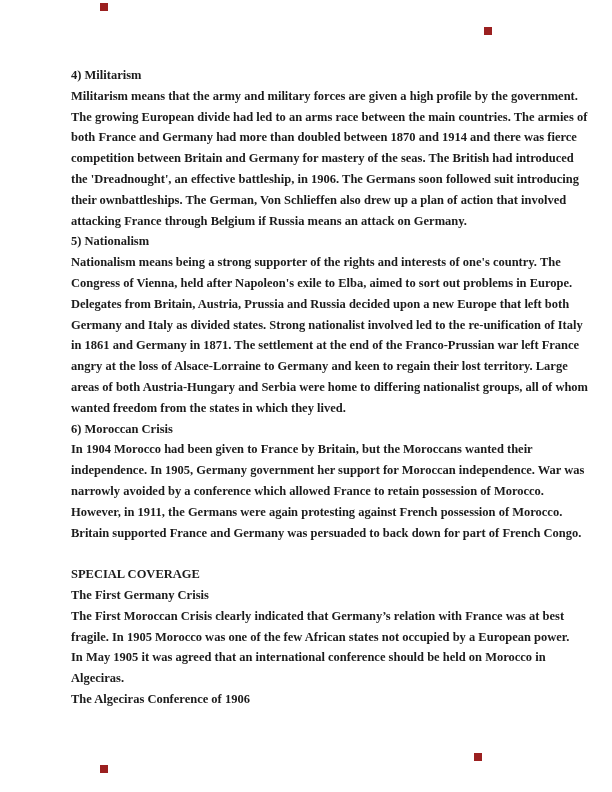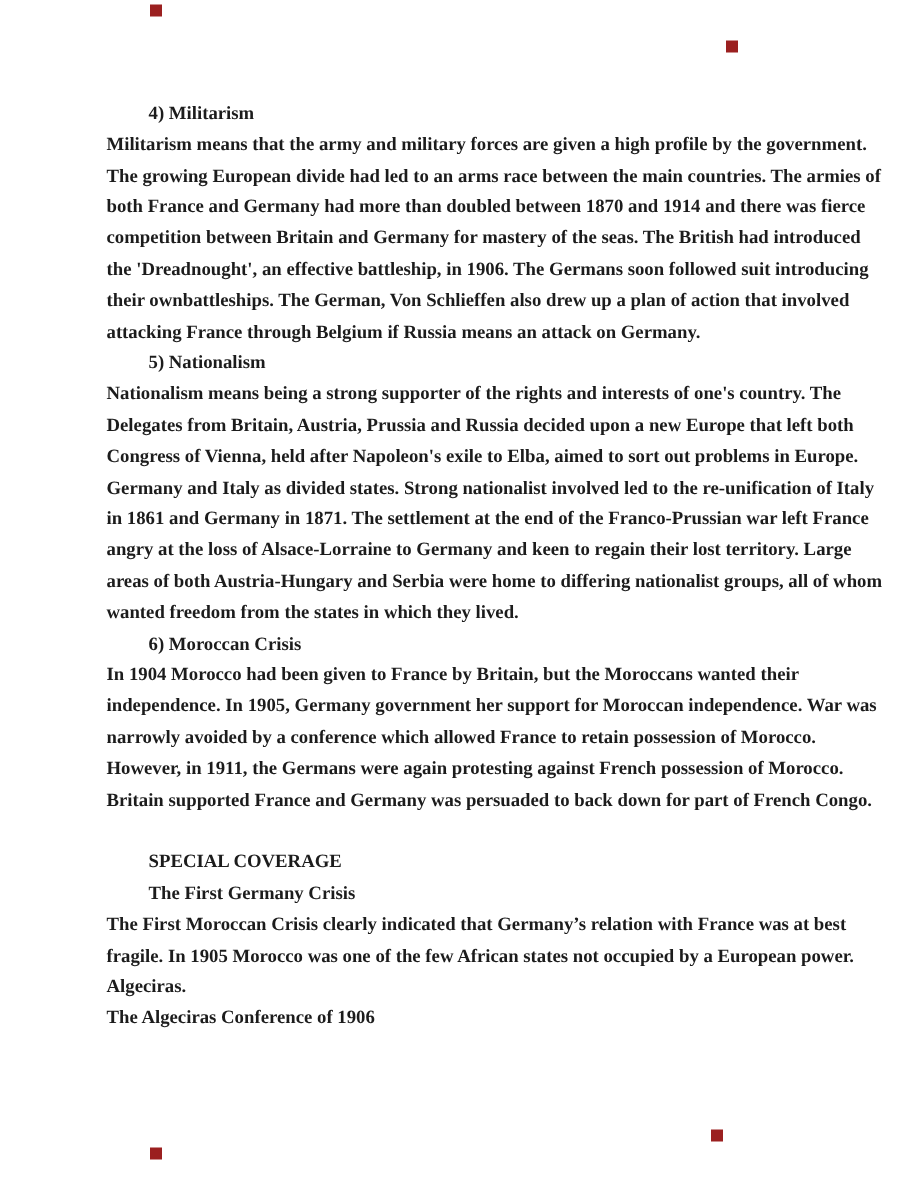--- a/index.html
+++ b/index.html
@@ -23,21 +23,21 @@
     color: var(--ink, #1c1c1c);
     font-size: 12.5px;
     line-height: 20.8px;
   }
   .line {
     height: 20.8px;
     white-space: pre;
     font-weight: 700;
     font-style: normal;
   }
-  .line.heading { font-weight: 700; margin-left: 28px; }
+  .line.heading { font-weight: 700; }
   .line.heading-italic { font-weight: 700; }
   .line.blank {  }
   .marker {
     position: absolute;
     width: 8px;
     height: 8px;
     background: var(--marker, #9b2020);
   }
   .marker-tl { left: 100px; top: 3px; }
   .marker-tr { left: 484px; top: 27px; }
@@ -56,34 +56,35 @@
       <div class="line heading">4) Militarism</div>
       <div class="line body">Militarism means that the army and military forces are given a high profile by the government.</div>
       <div class="line body">The growing European divide had led to an arms race between the main countries. The armies of</div>
       <div class="line body">both France and Germany had more than doubled between 1870 and 1914 and there was fierce</div>
       <div class="line body">competition between Britain and Germany for mastery of the seas. The British had introduced</div>
       <div class="line body">the 'Dreadnought', an effective battleship, in 1906. The Germans soon followed suit introducing</div>
       <div class="line body">their ownbattleships. The German, Von Schlieffen also drew up a plan of action that involved</div>
       <div class="line body">attacking France through Belgium if Russia means an attack on Germany.</div>
       <div class="line heading">5) Nationalism</div>
       <div class="line body">Nationalism means being a strong supporter of the rights and interests of one's country. The</div>
+      <div class="line body">Congress of Vienna, held after Napoleon's exile to Elba, aimed to sort out problems in Europe.</div>
       <div class="line body">Delegates from Britain, Austria, Prussia and Russia decided upon a new Europe that left both</div>
-      <div class="line body">Congress of Vienna, held after Napoleon's exile to Elba, aimed to sort out problems in Europe.</div>
       <div class="line body">Germany and Italy as divided states. Strong nationalist involved led to the re-unification of Italy</div>
       <div class="line body">in 1861 and Germany in 1871. The settlement at the end of the Franco-Prussian war left France</div>
       <div class="line body">angry at the loss of Alsace-Lorraine to Germany and keen to regain their lost territory. Large</div>
       <div class="line body">areas of both Austria-Hungary and Serbia were home to differing nationalist groups, all of whom</div>
       <div class="line body">wanted freedom from the states in which they lived.</div>
       <div class="line heading">6) Moroccan Crisis</div>
       <div class="line body">In 1904 Morocco had been given to France by Britain, but the Moroccans wanted their</div>
       <div class="line body">independence. In 1905, Germany government her support for Moroccan independence. War was</div>
       <div class="line body">narrowly avoided by a conference which allowed France to retain possession of Morocco.</div>
       <div class="line body">However, in 1911, the Germans were again protesting against French possession of Morocco.</div>
       <div class="line body">Britain supported France and Germany was persuaded to back down for part of French Congo.</div>
       <div class="line blank"></div>
       <div class="line heading">SPECIAL COVERAGE</div>
       <div class="line heading">The First Germany Crisis</div>
       <div class="line body">The First Moroccan Crisis clearly indicated that Germany’s relation with France was at best</div>
       <div class="line body">fragile. In 1905 Morocco was one of the few African states not occupied by a European power.</div>
+      <div class="line body">In May 1905 it was agreed that an international conference should be held on Morocco in</div>
       <div class="line body">Algeciras.</div>
       <div class="line heading-italic">The Algeciras Conference of 1906</div>
     </div>
 </div>
 
 </body></html>

